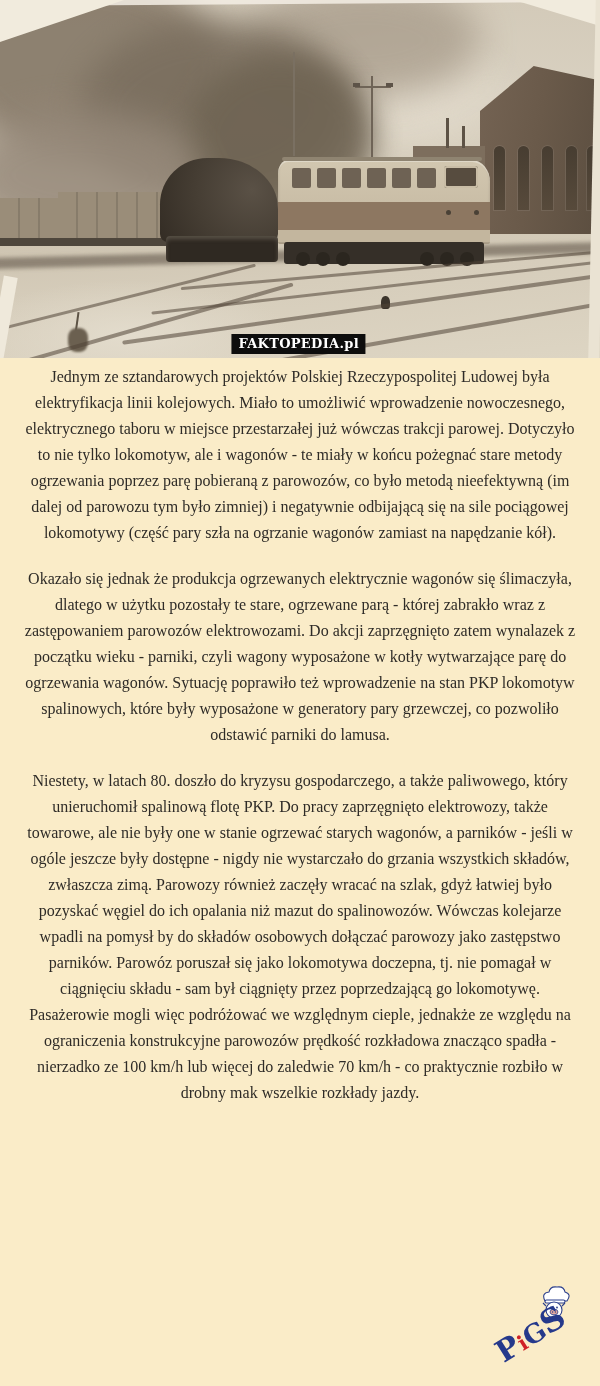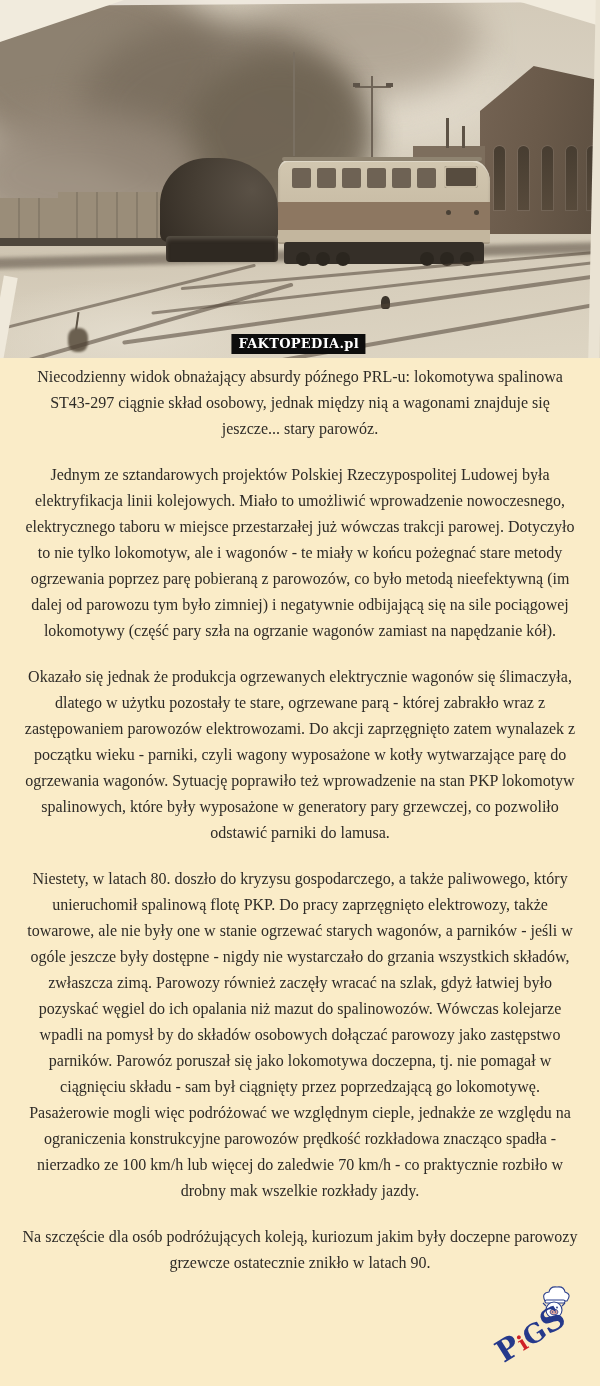--- a/index.html
+++ b/index.html
@@ -196,25 +196,23 @@
   <div class="abs edge-top"></div>
   <div class="abs edge-tl"></div>
   <div class="abs edge-tr"></div>
   <div class="abs edge-right"></div>
   <div class="abs edge-bl"></div>
 
   <div class="fakto">FAKTOPEDIA.pl</div>
 </div>
 
 <div class="article">
-  <p>Niecodzienny widok obnażający absurdy późnego PRL-u: lokomotywa spalinowa ST43-297 ciągnie skład osobowy, jednak między nią a wagonami znajduje się jeszcze... stary parowóz.</p>
   <p>Jednym ze sztandarowych projektów Polskiej Rzeczypospolitej Ludowej była elektryfikacja linii kolejowych. Miało to umożliwić wprowadzenie nowoczesnego, elektrycznego taboru w miejsce przestarzałej już wówczas trakcji parowej. Dotyczyło to nie tylko lokomotyw, ale i wagonów - te miały w końcu pożegnać stare metody ogrzewania poprzez parę pobieraną z parowozów, co było metodą nieefektywną (im dalej od parowozu tym było zimniej) i negatywnie odbijającą się na sile pociągowej lokomotywy (część pary szła na ogrzanie wagonów zamiast na napędzanie kół).</p>
   <p>Okazało się jednak że produkcja ogrzewanych elektrycznie wagonów się ślimaczyła, dlatego w użytku pozostały te stare, ogrzewane parą - której zabrakło wraz z zastępowaniem parowozów elektrowozami. Do akcji zaprzęgnięto zatem wynalazek z początku wieku - parniki, czyli wagony wyposażone w kotły wytwarzające parę do ogrzewania wagonów. Sytuację poprawiło też wprowadzenie na stan PKP lokomotyw spalinowych, które były wyposażone w generatory pary grzewczej, co pozwoliło odstawić parniki do lamusa.</p>
   <p>Niestety, w latach 80. doszło do kryzysu gospodarczego, a także paliwowego, który unieruchomił spalinową flotę PKP. Do pracy zaprzęgnięto elektrowozy, także towarowe, ale nie były one w stanie ogrzewać starych wagonów, a parników - jeśli w ogóle jeszcze były dostępne - nigdy nie wystarczało do grzania wszystkich składów, zwłaszcza zimą. Parowozy również zaczęły wracać na szlak, gdyż łatwiej było pozyskać węgiel do ich opalania niż mazut do spalinowozów. Wówczas kolejarze wpadli na pomysł by do składów osobowych dołączać parowozy jako zastępstwo parników. Parowóz poruszał się jako lokomotywa doczepna, tj. nie pomagał w ciągnięciu składu - sam był ciągnięty przez poprzedzającą go lokomotywę. Pasażerowie mogli więc podróżować we względnym cieple, jednakże ze względu na ograniczenia konstrukcyjne parowozów prędkość rozkładowa znacząco spadła - nierzadko ze 100 km/h lub więcej do zaledwie 70 km/h - co praktycznie rozbiło w drobny mak wszelkie rozkłady jazdy.</p>
-  <p>Na szczęście dla osób podróżujących koleją, kuriozum jakim były doczepne parowozy grzewcze ostatecznie znikło w latach 90.</p>
 </div>
 
 <div class="pigs">
   <svg class="pigchef" width="36" height="38" viewBox="0 0 36 38">
     <g stroke="#2b3f8c" stroke-width="1.1" fill="#ffffff">
       <path d="M9 15 q-4-8 4-9 q1-6 8-5 q7-1 8 5 q7 2 2 9 z"></path>
       <rect x="9" y="14" width="20" height="3" rx="1.5"></rect>
       <circle cx="18" cy="24" r="8"></circle>
       <path d="M10 20 l-3-3 m19 3 l3-3" fill="none"></path>
     </g>

